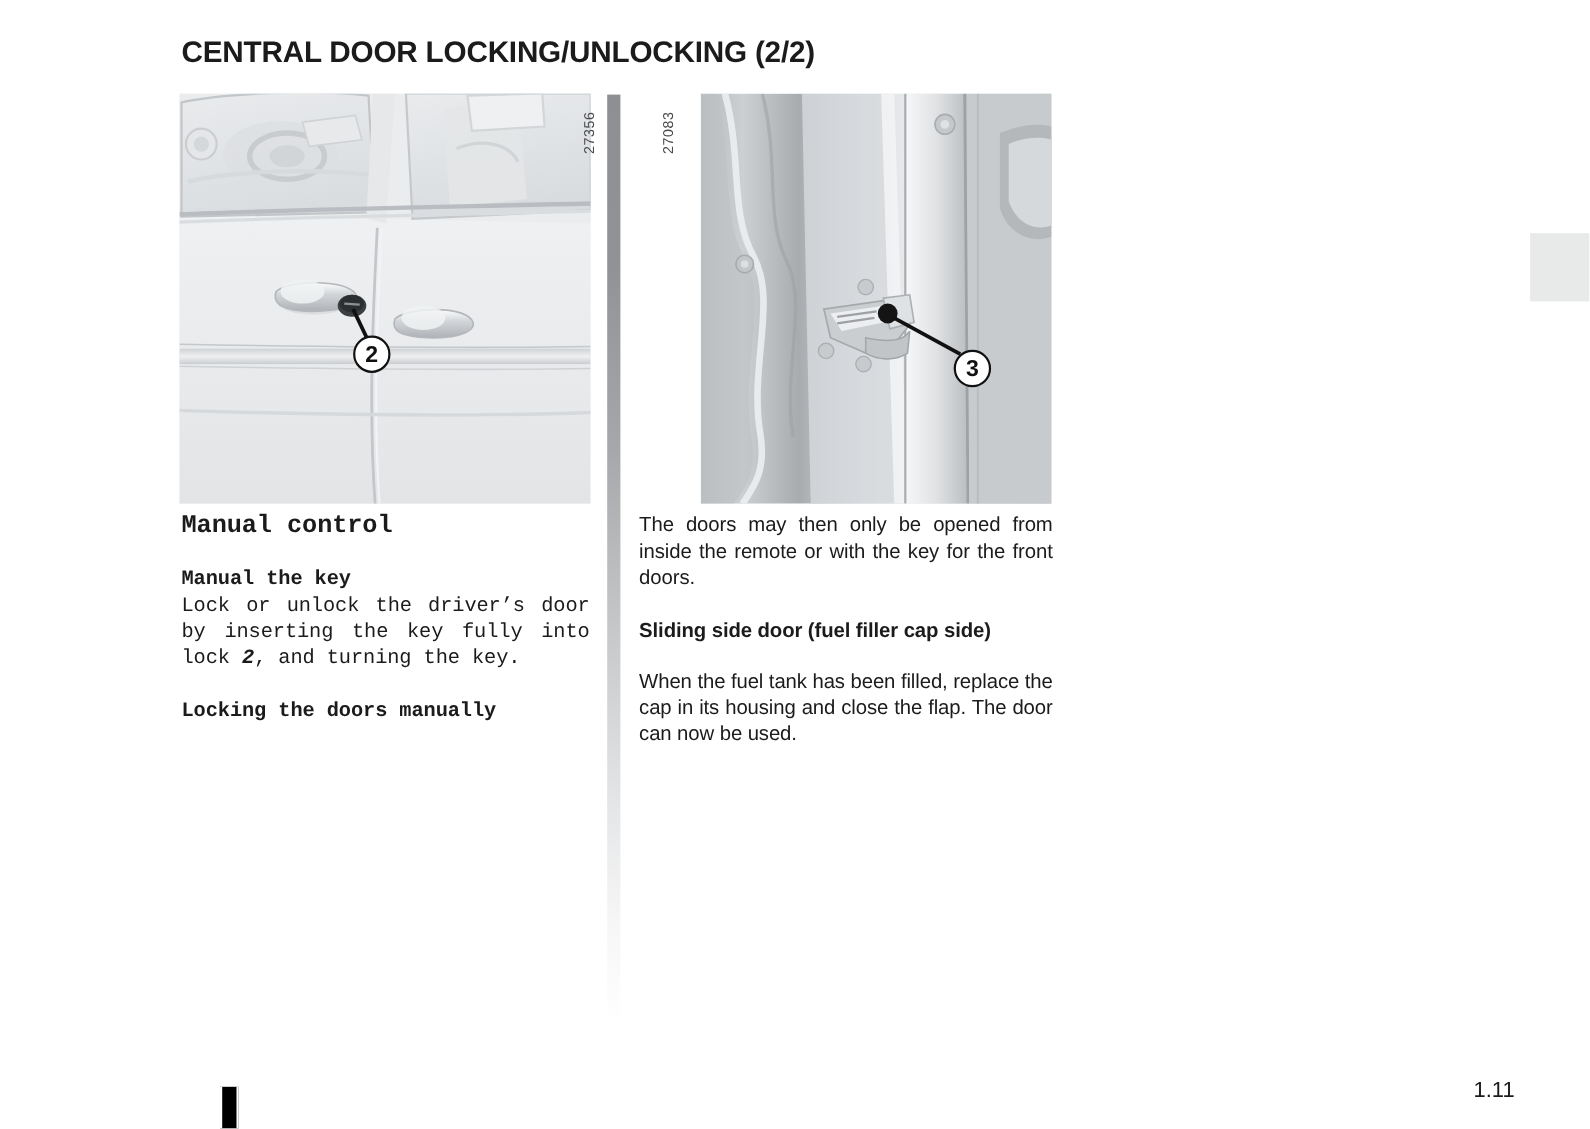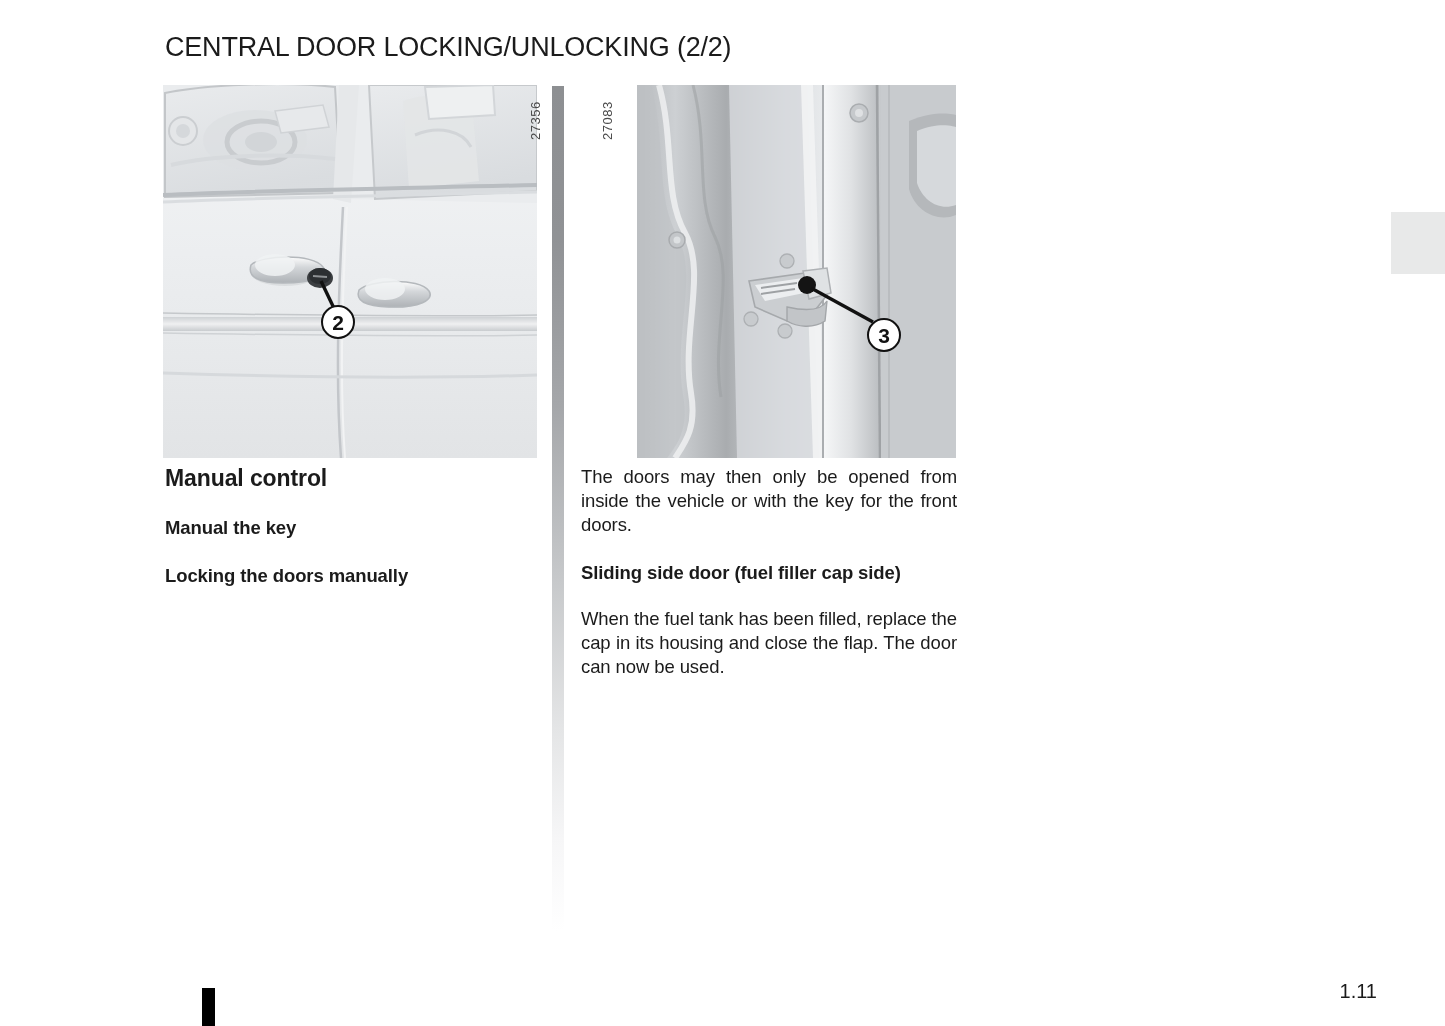--- a/index.html
+++ b/index.html
@@ -16,21 +16,21 @@
     color: #1a1a1a;
     -webkit-font-smoothing: antialiased;
   }
 
   
   .page-title {
     position: absolute;
     left: 165px;
     top: 32px;
     font-size: 27px;
-    font-weight: normal;
+    font-weight: bold;
     letter-spacing: -0.2px;
     color: #1b1b1b;
     white-space: nowrap;
   }
 
   
   .fig {
     position: absolute;
     overflow: hidden;
     background: #f2f3f4;
@@ -84,21 +84,21 @@
     border-left: 2px solid #ffffff;
     border-right: 2px solid #ffffff;
     box-sizing: border-box;
   }
 
   
   .col {
     position: absolute;
     top: 465px;
   }
-  #col-left  { left: 165px; width: 371px; }
+  #col-left  { left: 165px; width: 371px; font-family: Liberation Mono, monospace; }
   #col-right { left: 581px; width: 376px; }
 
   h2.sec-title {
     margin: 0 0 24px 0;
     font-size: 23px;
     font-weight: bold;
     color: #1b1b1b;
     letter-spacing: -0.1px;
   }
   h3.sub-title {
@@ -313,31 +313,32 @@
 <div class="edge-tab"></div>
 
 <div class="bottom-marker"></div>
 
 <div class="col" id="col-left">
 
   <h2 class="sec-title">Manual control</h2>
 
   <h3 class="sub-title">Manual the key</h3>
 
+  <p class="body"><span>Lock or unlock the driver’s door by inserting the key fully into lock <b class="ref">2</b>, and turning the key.</span></p>
 
 
   <div class="spacer-lg"></div>
 
   <h3 class="sub-title">Locking the doors manually</h3>
 
 </div>
 
 <div class="col" id="col-right">
 
-  <p class="body"><span>The doors may then only be opened from inside the vehicle or with the key for the front doors.</span></p>
+  <p class="body"><span>The doors may then only be opened from inside the remote or with the key for the front doors.</span></p>
 
   <div class="spacer-lg"></div>
 
   <h3 class="sub-title">Sliding side door (fuel filler cap side)</h3>
 
 
   <p class="body gap-top"><span>When the fuel tank has been filled, replace the cap in its housing and close the flap. The door can now be used.</span></p>
 </div>
 
 <div class="folio">1.11</div>

